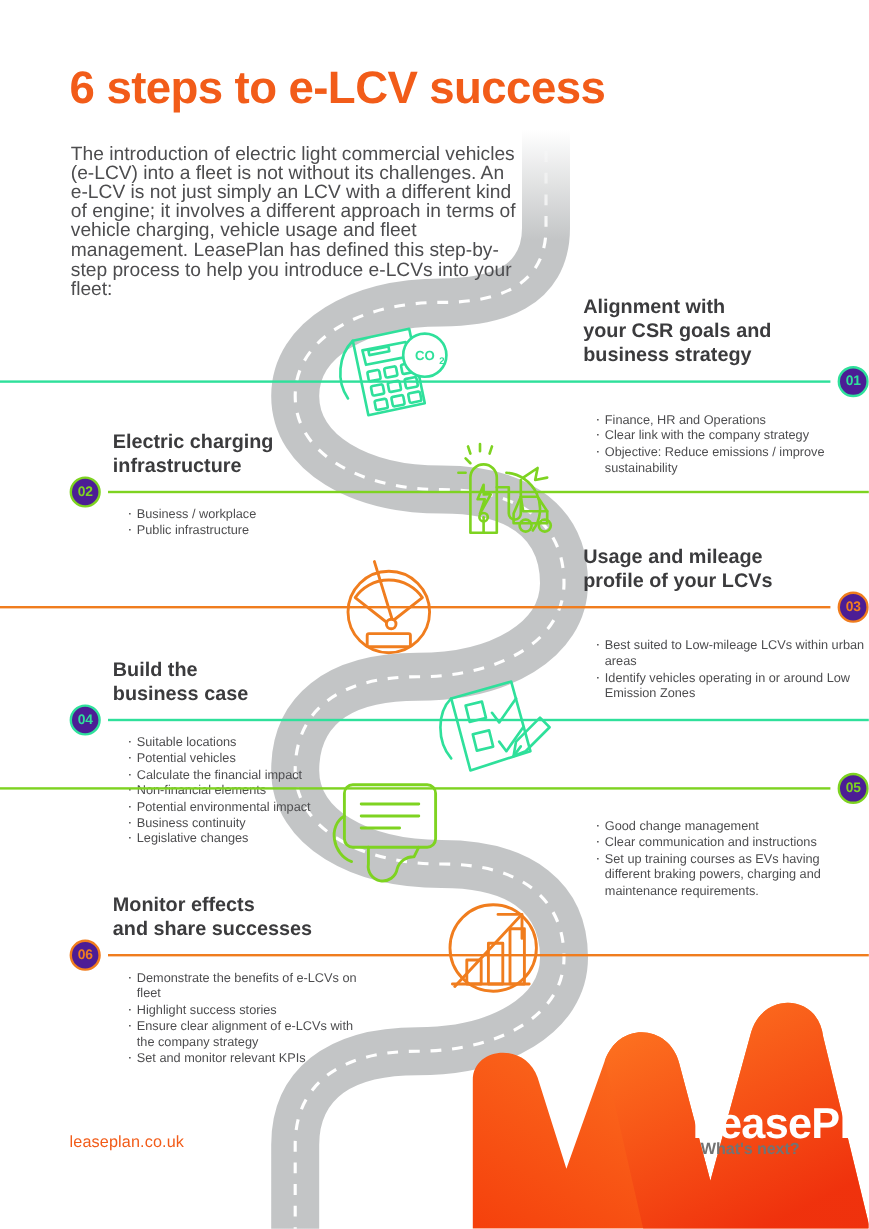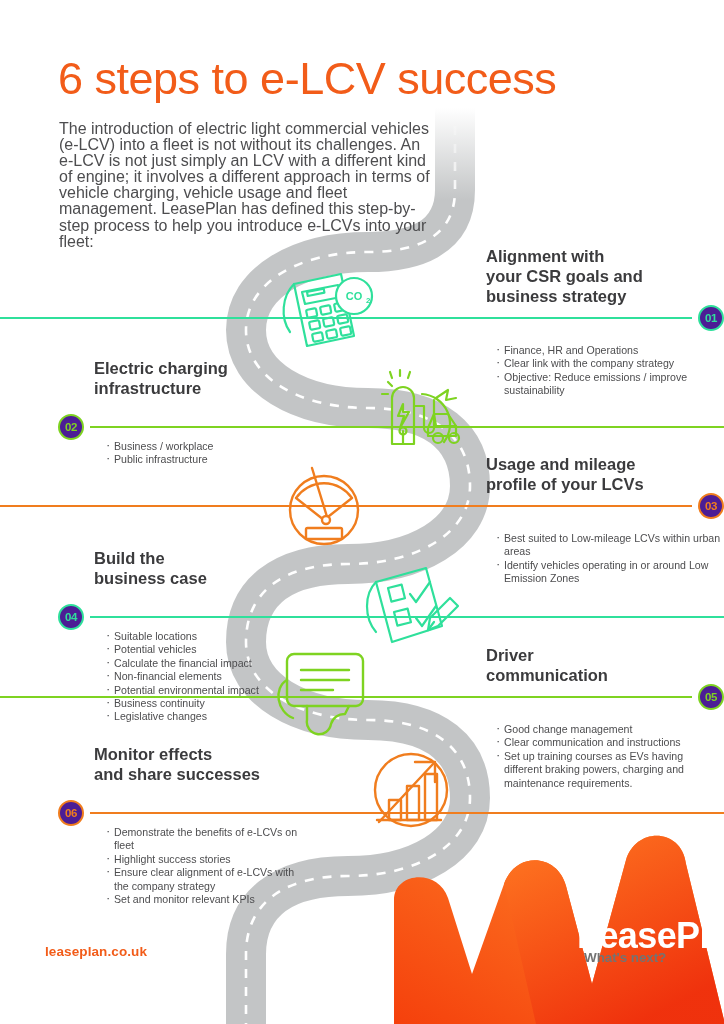--- a/index.html
+++ b/index.html
@@ -12,21 +12,21 @@
     color:#4a4a4a;
   }
   #stage { position:absolute; inset:0; width:724px; height:1024px; }
 
   
   #road-layer { position:absolute; left:0; top:0; width:724px; height:1024px; z-index:1; }
 
   
   .headline {
     position:absolute; left:58px; top:55px;
-    font-size:45px; font-weight:normal; letter-spacing:-0.5px;
+    font-size:38px; font-weight:bold; letter-spacing:-0.5px;
     color:#f25c19; line-height:1.05;
     z-index:6; white-space:nowrap;
   }
   .intro {
     position:absolute; left:59px; top:121px; width:372px;
     font-size:16px; line-height:16.1px; color:#4d4d4f;
     z-index:6;
   }
 
   
@@ -51,43 +51,43 @@
     position:relative; height:20px; margin-top:2px; margin-bottom:3px;
   }
   .step.right .rule .line {
     position:absolute; left:-486px; right:32px; top:9px; height:2px;
   }
   .step.right .rule .badge { position:absolute; right:0px; top:-3px; }
 
   
   .step.left { left:58px; width:250px; }
   .step.left .title { margin-left:36px; }
-  .step.left .rule { position:relative; height:20px; margin-top:19px; margin-bottom:3px; }
+  .step.left .rule { position:relative; height:20px; margin-top:2px; margin-bottom:3px; }
   .step.left .rule .line {
     position:absolute; left:32px; right:-420px; top:9px; height:2px;
   }
   .step.left .rule .badge { position:absolute; left:0px; top:-3px; }
   .step.left ul { margin-left:46px; }
   .step.right ul { margin-left:8px;margin-top:16px; }
 
   .badge {
     width:26px; height:26px; border-radius:50%;
     border:2px solid currentColor;
     background:#4c1d95;
     display:flex; align-items:center; justify-content:center;
     font-size:11.5px; font-weight:bold; letter-spacing:-0.3px;
   }
 
   
   .node-icon { position:absolute; z-index:4; }
 
   
   .site-url {
-    position:absolute; left:45px; top:944px;
-    font-size:13.5px; font-weight:bold; color:#f25c19; letter-spacing:0.1px;
+    position:absolute; left:58px; top:944px;
+    font-size:13.5px; font-weight:normal; color:#f25c19; letter-spacing:0.1px;
     z-index:6;
   }
   #logo-layer { position:absolute; left:386px; top:824px; width:338px; height:200px; z-index:7; }
   .logo-word {
     position:absolute; left:577px; top:915px;
     font-size:36px; font-weight:bold; color:#ffffff; letter-spacing:-0.6px;
     z-index:8;
   }
   .logo-tag {
     position:absolute; left:584px; top:950px;
@@ -270,22 +270,20 @@
       <li>Potential vehicles</li>
       <li>Calculate the financial impact</li>
       <li>Non-financial elements</li>
       <li>Potential environmental impact</li>
       <li>Business continuity</li>
       <li>Legislative changes</li>
     </ul>
   </div>
 
   <div class="step right" style="top:645px; color:#7ed321;">
-    <div class="title">Driver
-communication</div>
     <div class="rule">
       <div class="line" style="background:#7ed321;"></div>
       <div class="badge">05</div>
     </div>
     <ul>
       <li>Good change management</li>
       <li>Clear communication and instructions</li>
       <li>Set up training courses as EVs having different braking powers, charging and maintenance requirements.</li>
     </ul>
   </div>

